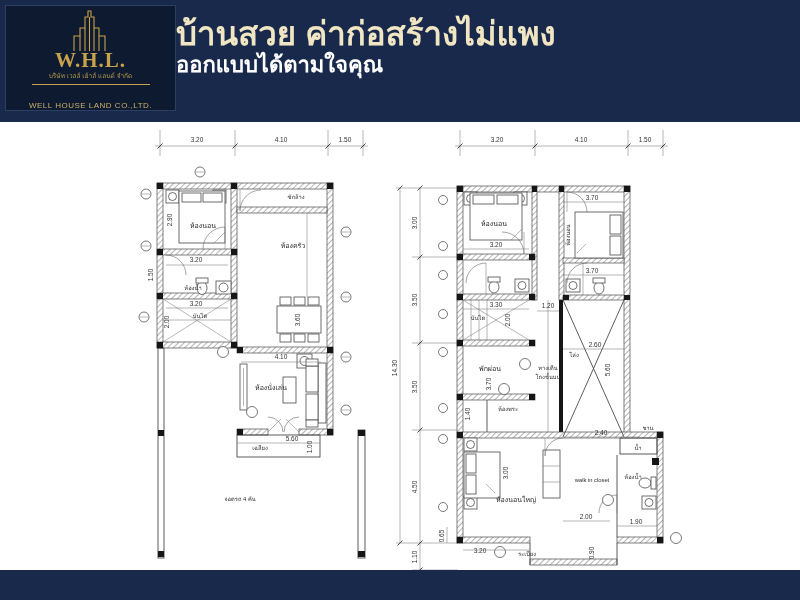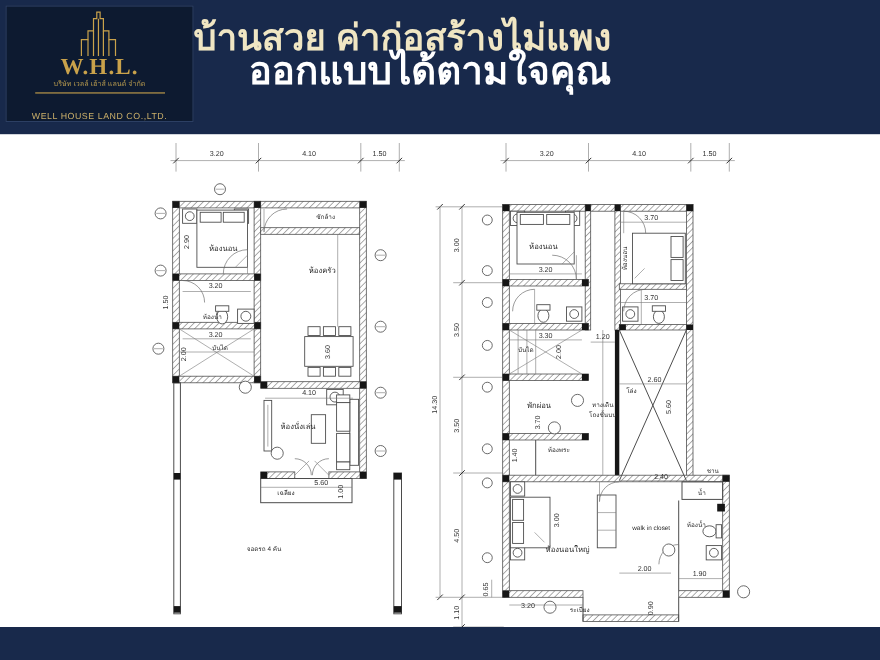--- a/index.html
+++ b/index.html
@@ -10,21 +10,21 @@
   .logo-box{position:absolute;top:5px;left:5px;width:171px;height:106px;background:#0d1a30;
             border:1px solid #2c3f63;display:flex;flex-direction:column;align-items:center;
             justify-content:flex-start;box-sizing:border-box;padding-top:4px;}
   .logo-initials{color:#c9a24b;font-family:"Liberation Serif",serif;font-weight:bold;
                  font-size:21px;letter-spacing:1px;line-height:20px;margin-top:-2px;}
   .logo-thai{color:#b79a4e;font-size:6.5px;margin-top:1px;}
   .logo-divider{width:118px;height:1px;background:#c9a24b;margin-top:3px;}
   .logo-company{color:#cbb06a;font-size:8px;letter-spacing:0.5px;margin-top:16px;}
   .header-text{position:absolute;left:176px;top:18px;line-height:31px;}
   .header-line1{color:#f0e6c3;font-size:33px;font-weight:bold;}
-  .header-line2{color:#ffffff;font-size:35px;font-weight:bold;text-align:right;}
+  .header-line2{color:#ffffff;font-size:22px;font-weight:bold;}
   
   .footer{position:absolute;left:0;top:570px;width:800px;height:30px;background:#18294b;}
   
   .plan-svg{position:absolute;left:0;top:122px;}
   svg text{font-family:"Liberation Sans",sans-serif;fill:#333;}
   svg .dim{font-size:6.5px;text-anchor:middle;}
   svg .rm{font-size:7px;text-anchor:middle;fill:#1f1f1f;}
   svg .rs{font-size:5.8px;text-anchor:middle;fill:#2a2a2a;}
   svg .w{fill:url(#hatch);stroke:#4a4a4a;stroke-width:0.7;}
   svg .ln{stroke:#4a4a4a;stroke-width:0.9;fill:none;}

